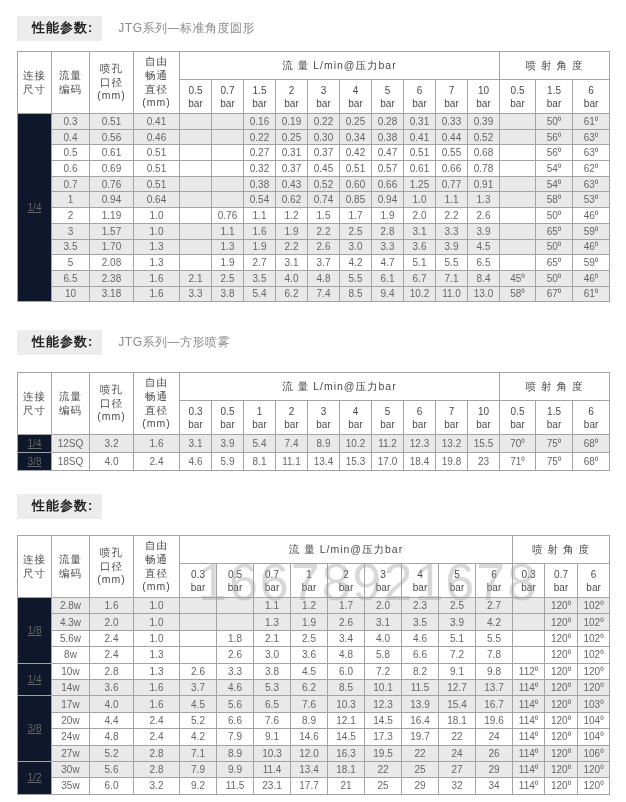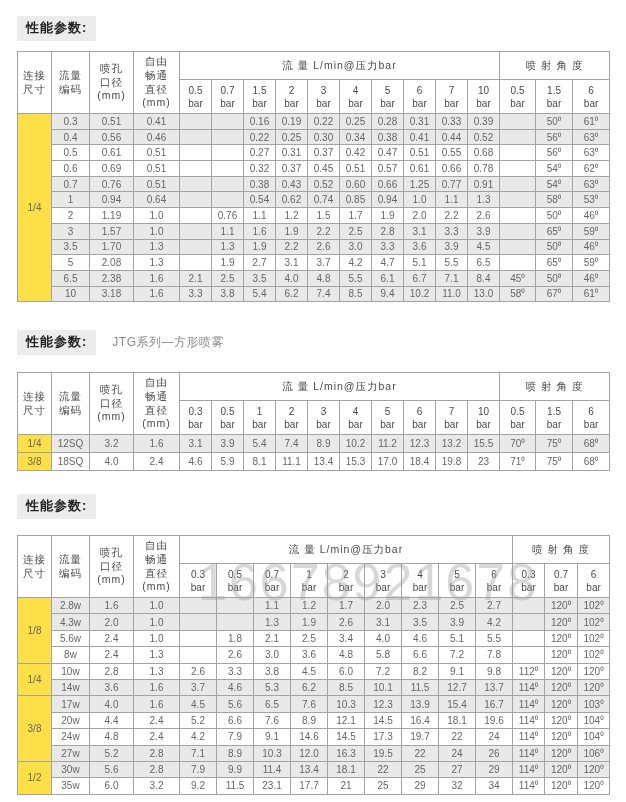--- a/index.html
+++ b/index.html
@@ -6,53 +6,54 @@
   body{
     width:626px;height:802px;position:relative;overflow:hidden;
     background:#ffffff;
     font-family:"Liberation Sans", sans-serif;
     -webkit-font-smoothing:antialiased;
   }
   .spec{position:absolute;left:17px;width:592px;}
   .cap{display:flex;align-items:center;}
   .chip{
     display:inline-block;background:#ececec;color:#222;
-    font-weight:bold;font-size:13px;padding:3px 9px 4px 9px;letter-spacing:1px;
+    font-weight:bold;font-size:13px;padding:3px 9px 4px 15px;letter-spacing:1px;
   }
   .series{font-size:12px;color:#8a8a8a;margin-left:16px;letter-spacing:0.5px;}
   table.t{
     border-collapse:collapse;table-layout:fixed;width:592px;
     font-size:10px;color:#666;background:#fff;
   }
   table.t th, table.t td{
     border:1px solid #a3a3a3;text-align:center;vertical-align:middle;
     padding:0;line-height:1.3;white-space:pre-line;overflow:hidden;
   }
   table.t thead th{font-weight:normal;color:#4a4a4a;background:#fff;}
   table.t thead th.ch{font-size:10.5px;letter-spacing:1px;}
   table.t thead tr.top{height:28px;}
   table.t thead tr.sub{height:34px;}
   table.t thead tr.sub th{font-size:10px;letter-spacing:0;}
   tr.g td{background:#e9e9e9;}
-  table.t td.conn{background:#fde047;}
+  table.t td.conn{background:#0f172a;text-decoration:underline;}
   .s1 tbody tr{height:15.7px;}
   .s2 tbody tr{height:18px;}
   .s3 tbody tr{height:16.4px;}
   .watermark{
     position:absolute;left:198px;top:552px;z-index:5;
     font-size:52px;color:rgba(158,158,158,0.40);
     letter-spacing:2px;pointer-events:none;font-weight:400;
   }
 </style>
 </head>
 <body>
 
 <div class="spec" style="top:16px;">
   <div class="cap">
     <span class="chip">性能参数:</span>
+    <span class="series">JTG系列—标准角度圆形</span>
   </div>
   <table class="t s1" style="margin-top:10px;">
     <colgroup>
       <col style="width:34px">
         <col style="width:38px">
         <col style="width:44px">
         <col style="width:46px">
       <col style="width:32px">
         <col style="width:32px">
         <col style="width:32px">

